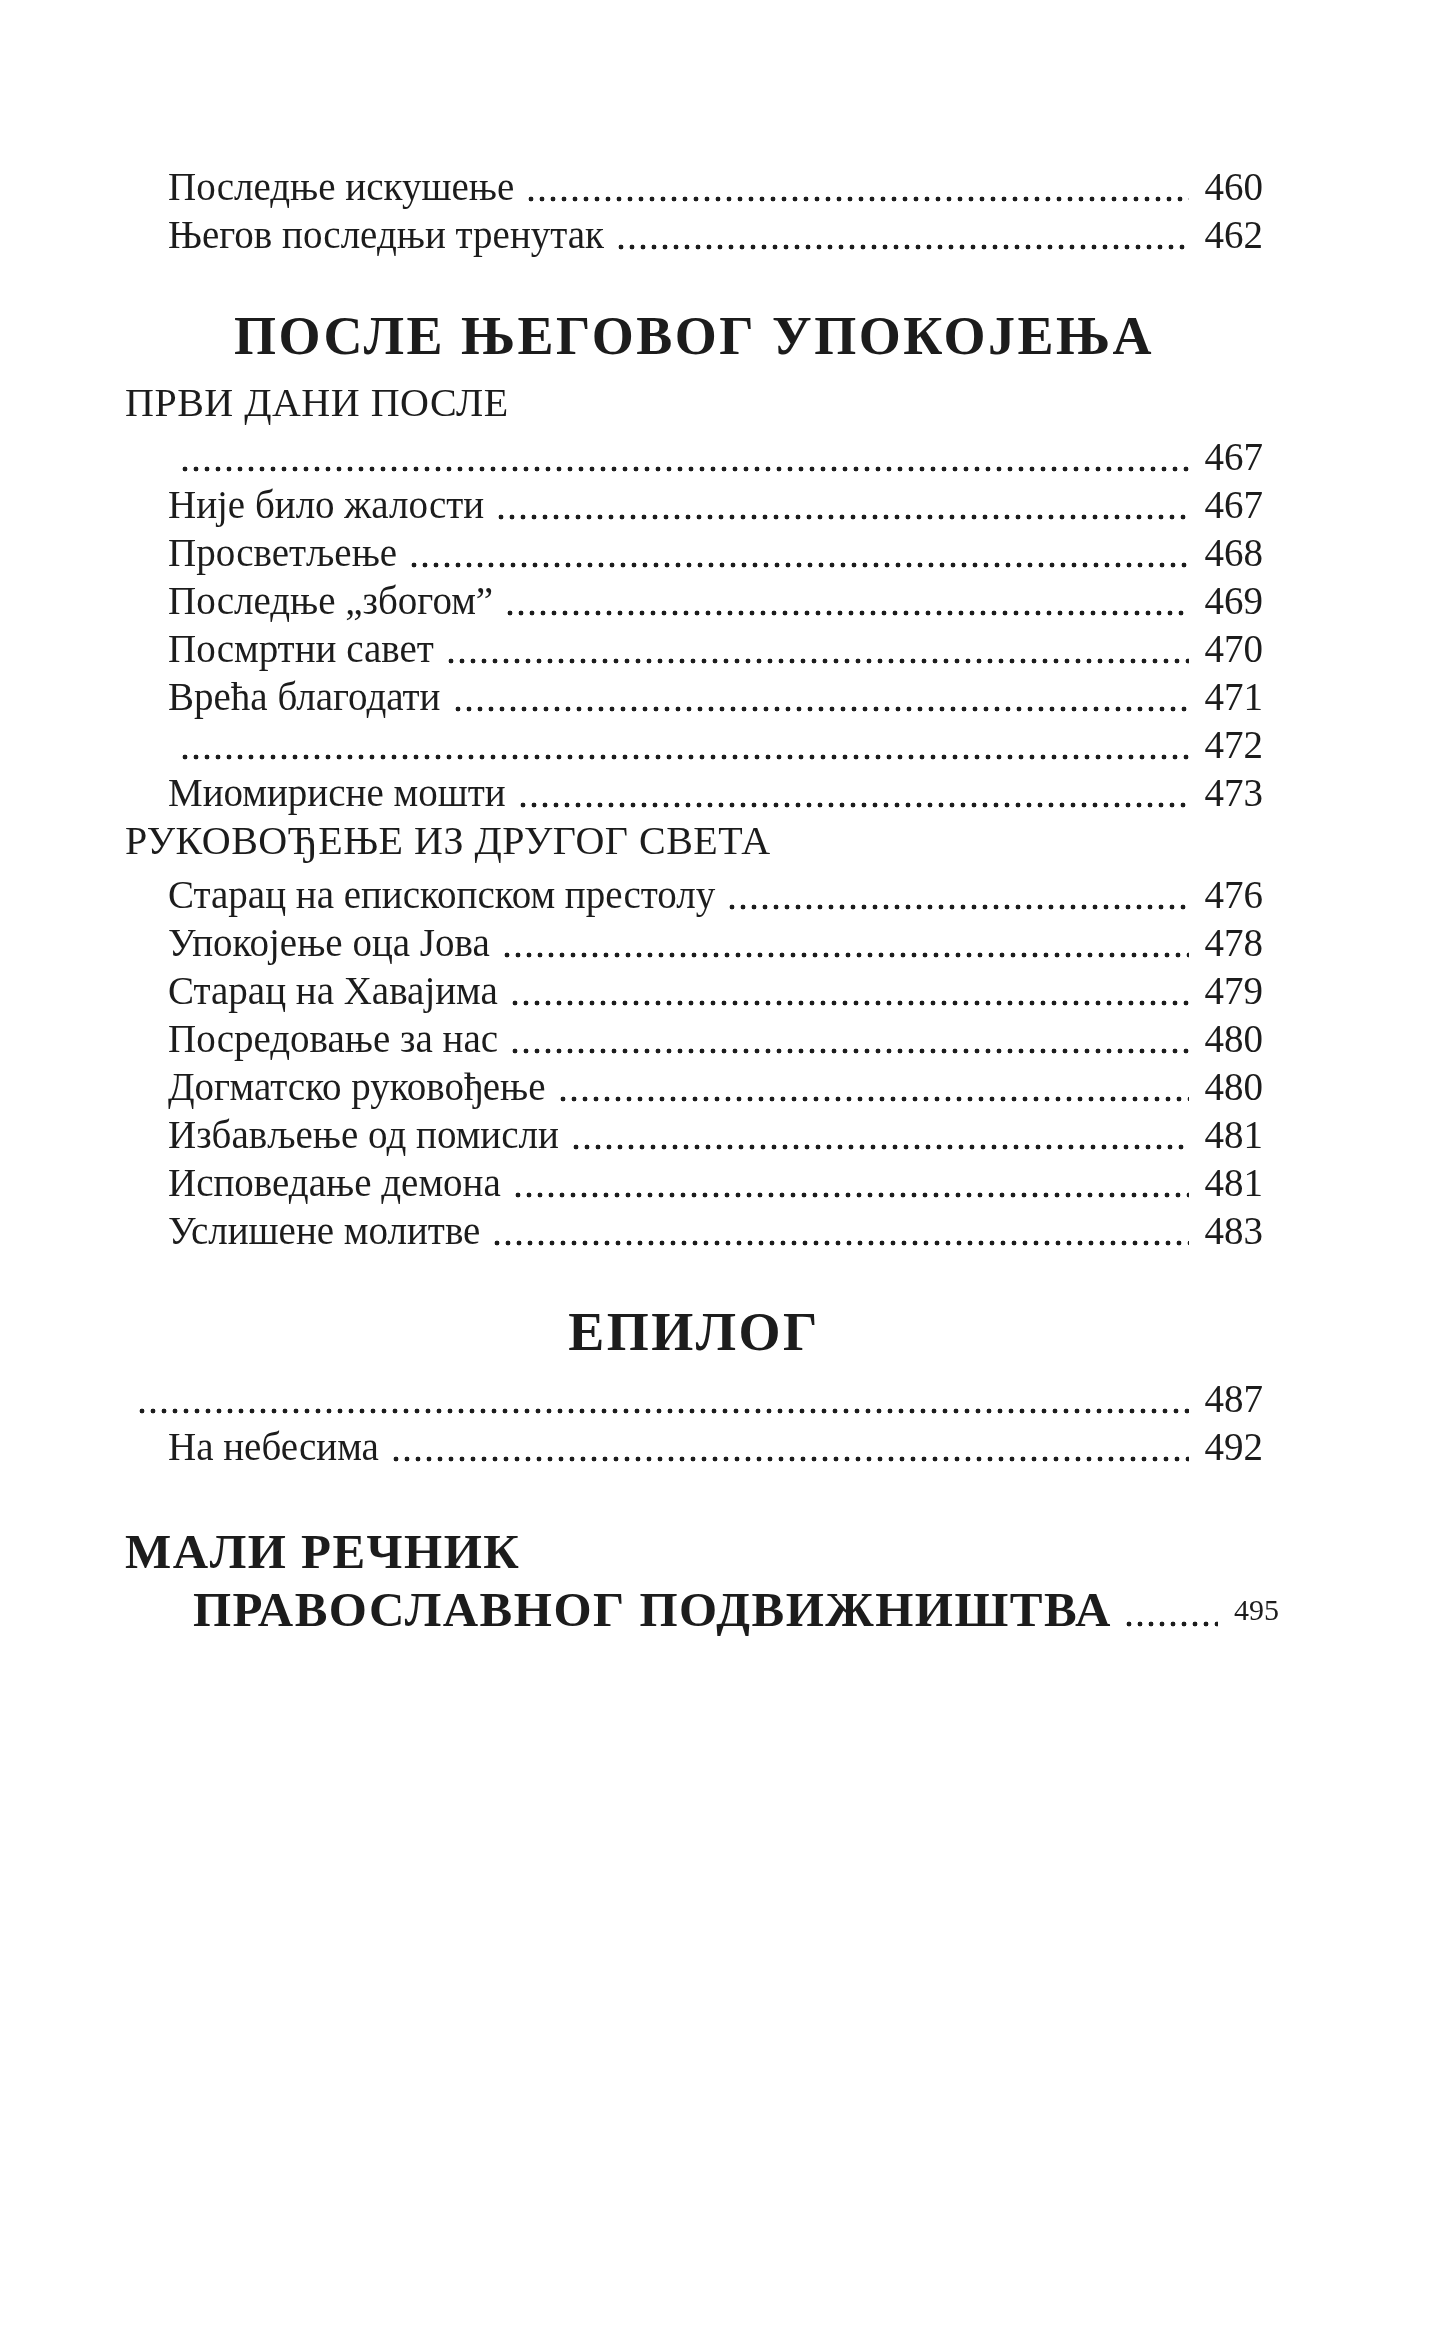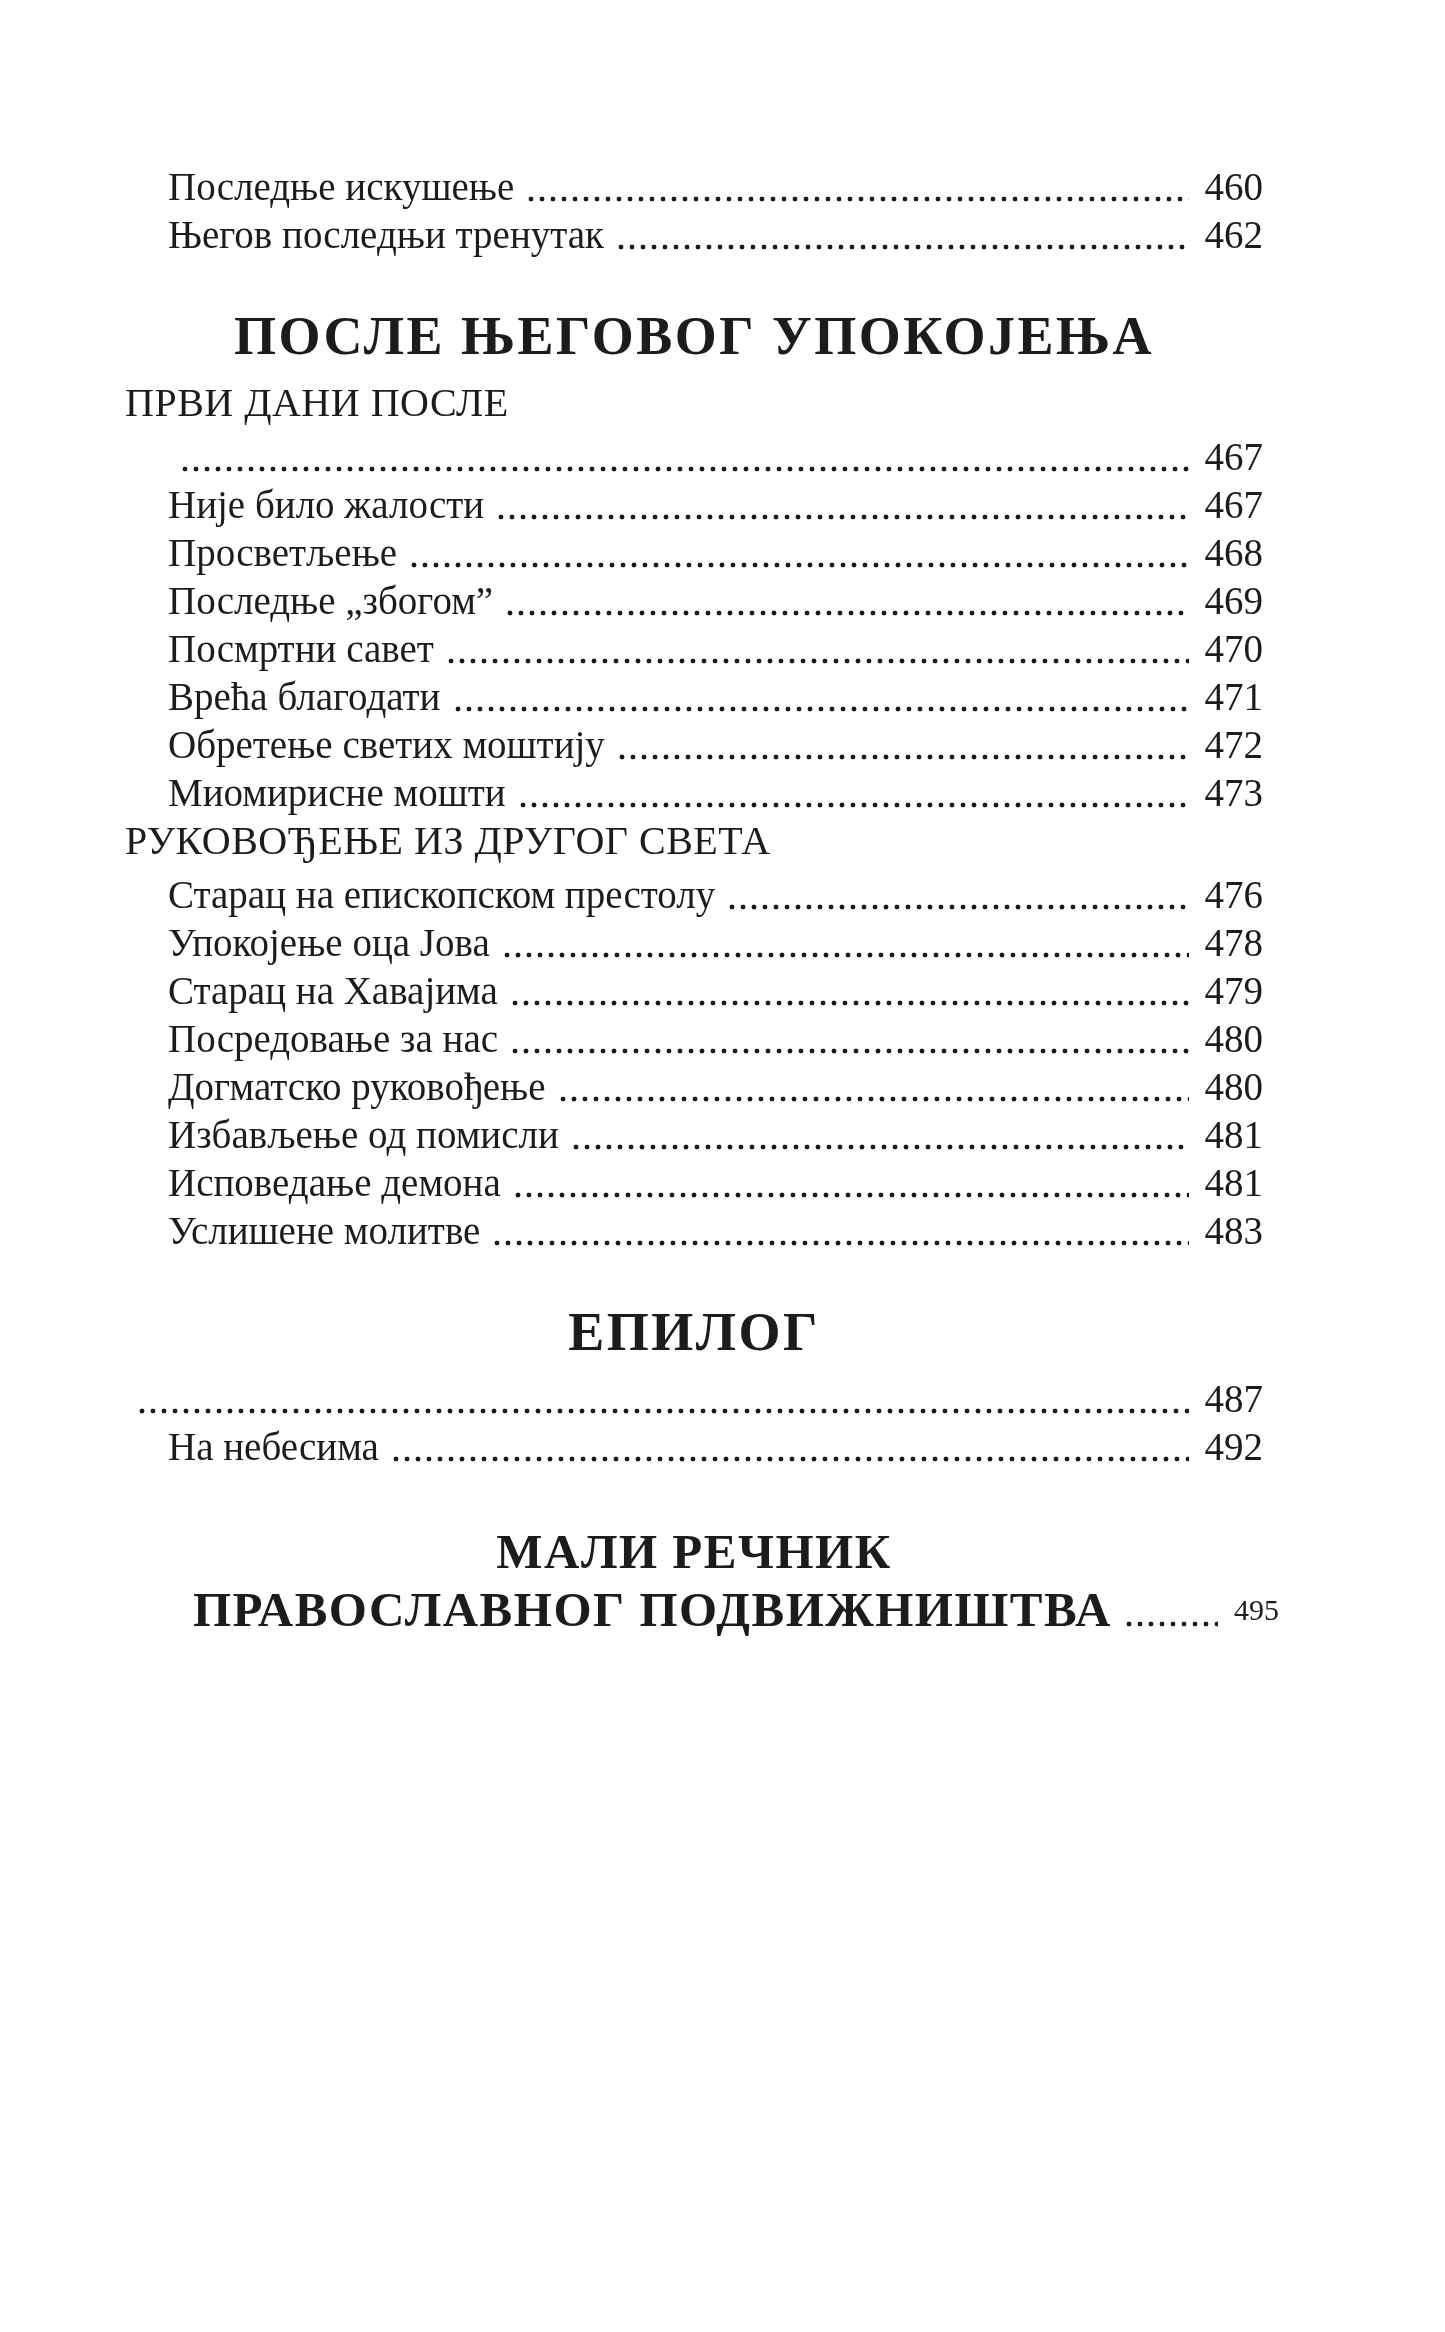--- a/index.html
+++ b/index.html
@@ -51,21 +51,21 @@
     font-weight:bold;
     letter-spacing:2.5px;
   }
   .final{
     margin-top:52px;
     font-weight:bold;
     font-size:49px;
     line-height:58px;
     letter-spacing:1.5px;
   }
-  .final-line1{text-align:center;font-family:Liberation Serif, serif;}
+  .final-line1{text-align:left;font-family:Liberation Serif, serif;}
   .final-line2{
     display:flex;
     align-items:center;
     padding-left:68px;
     white-space:nowrap;
   }
   .final-line2 .p{
     font-weight:normal;
     letter-spacing:0;
     font-size:30px;
@@ -113,21 +113,20 @@
         <span class="t">Посмртни савет</span>
         <span class="leader"></span>
         <span class="p">470</span>
       </div>
       <div class="row entry">
         <span class="t">Врећа благодати</span>
         <span class="leader"></span>
         <span class="p">471</span>
       </div>
       <div class="row entry">
-        <span class="t">Обретење светих моштију</span>
         <span class="leader"></span>
         <span class="p">472</span>
       </div>
       <div class="row entry">
         <span class="t">Миомирисне мошти</span>
         <span class="leader"></span>
         <span class="p">473</span>
       </div>
       <div class="row section">
         <span class="t">РУКОВОЂЕЊЕ ИЗ ДРУГОГ СВЕТА</span>

